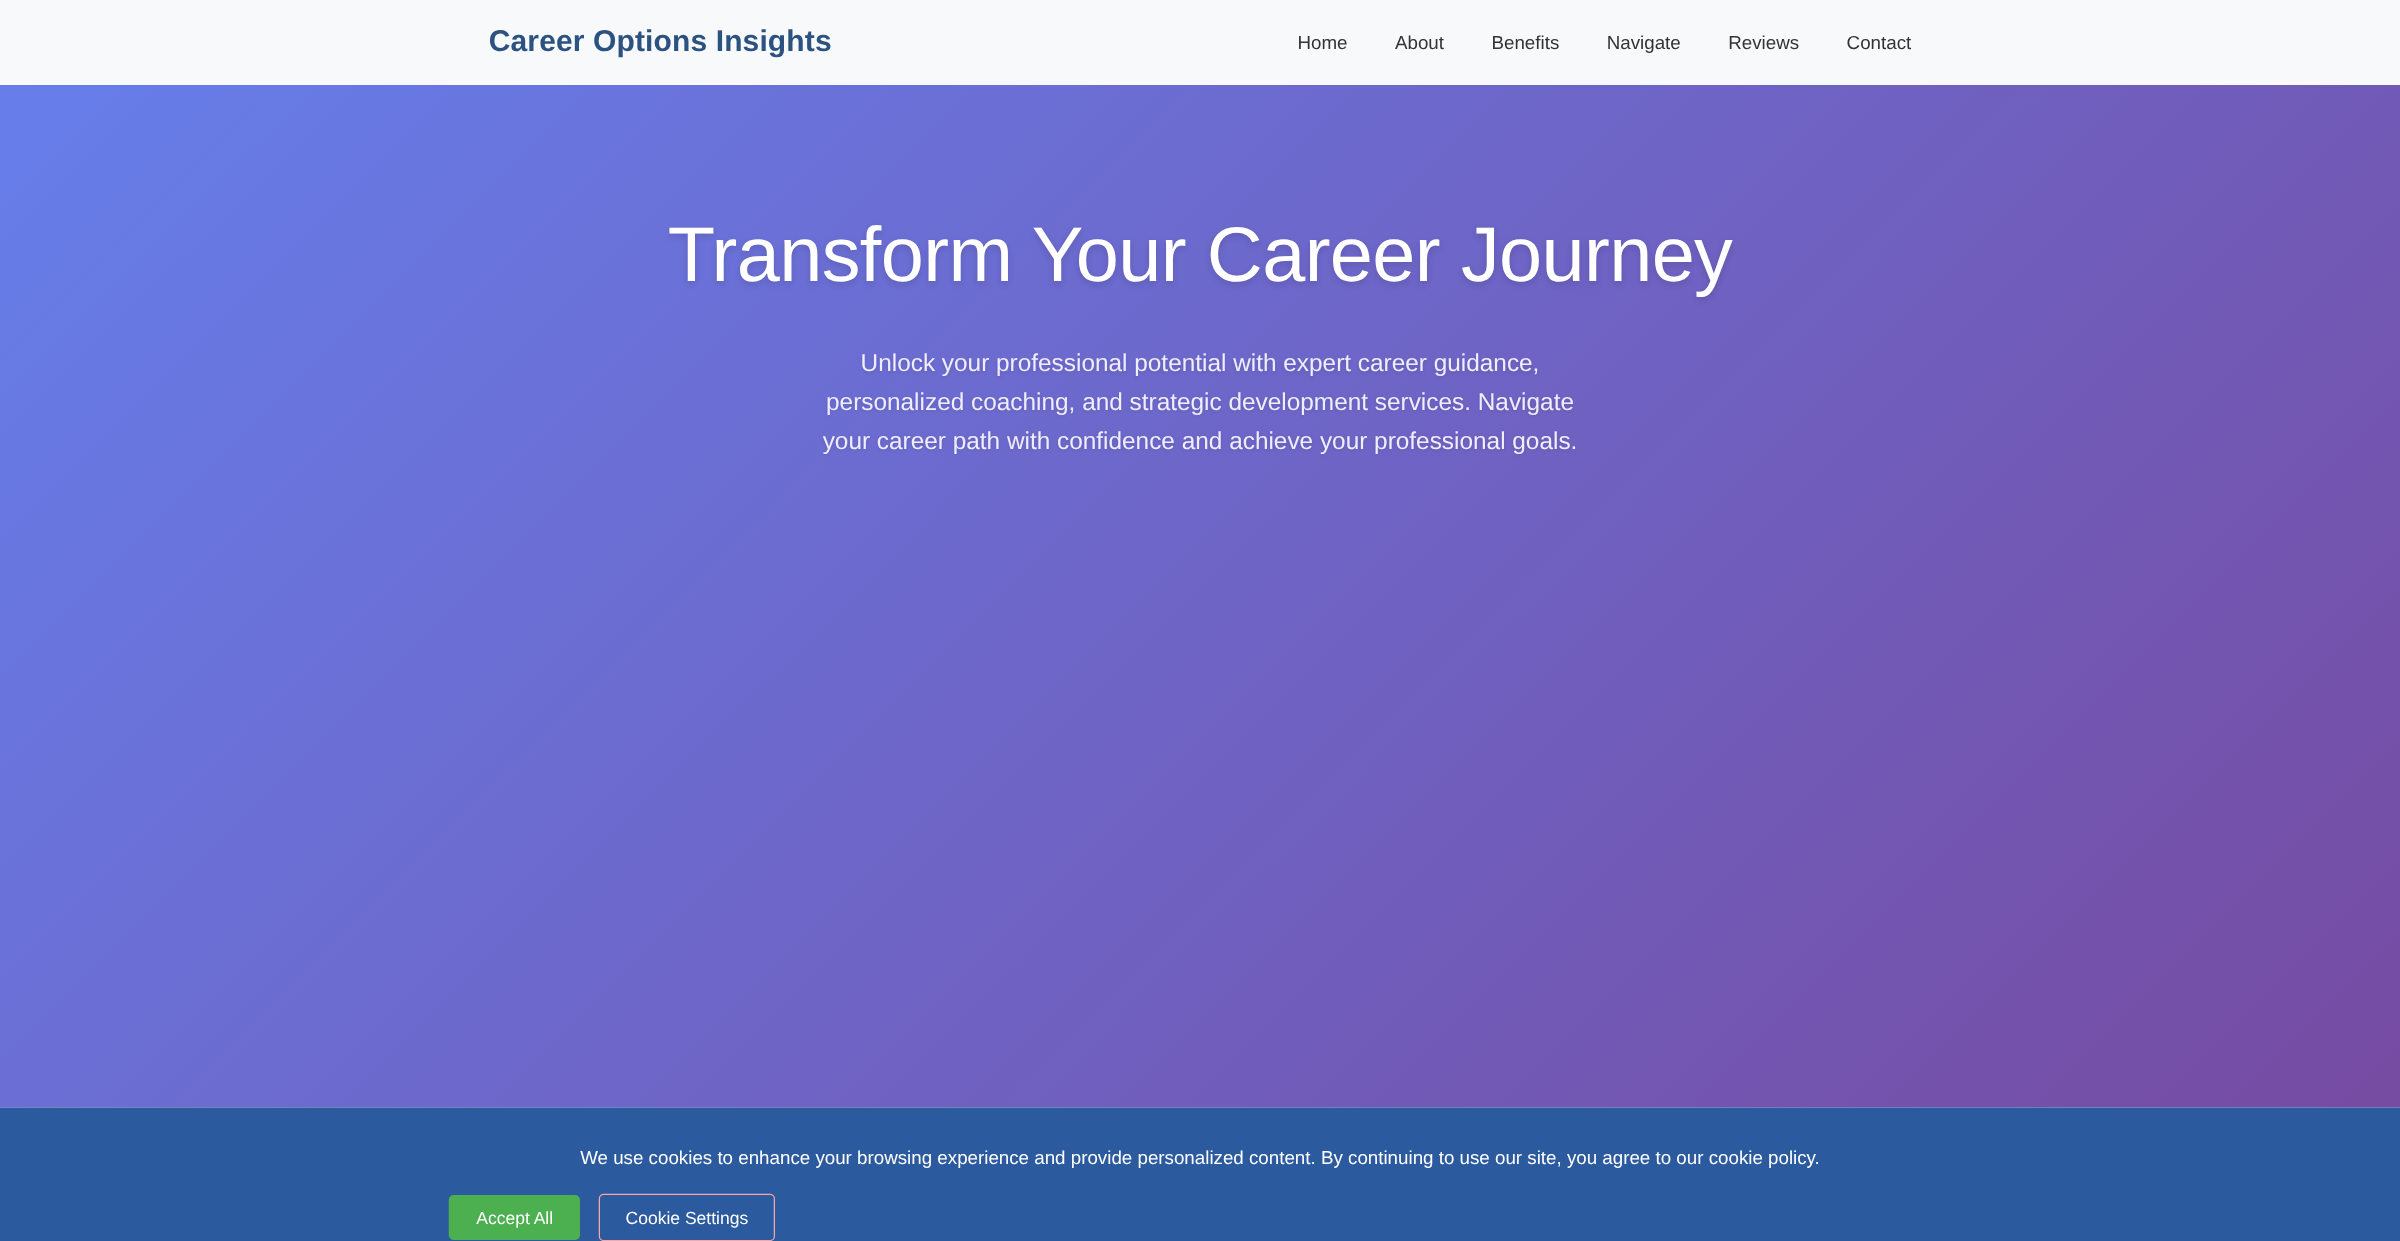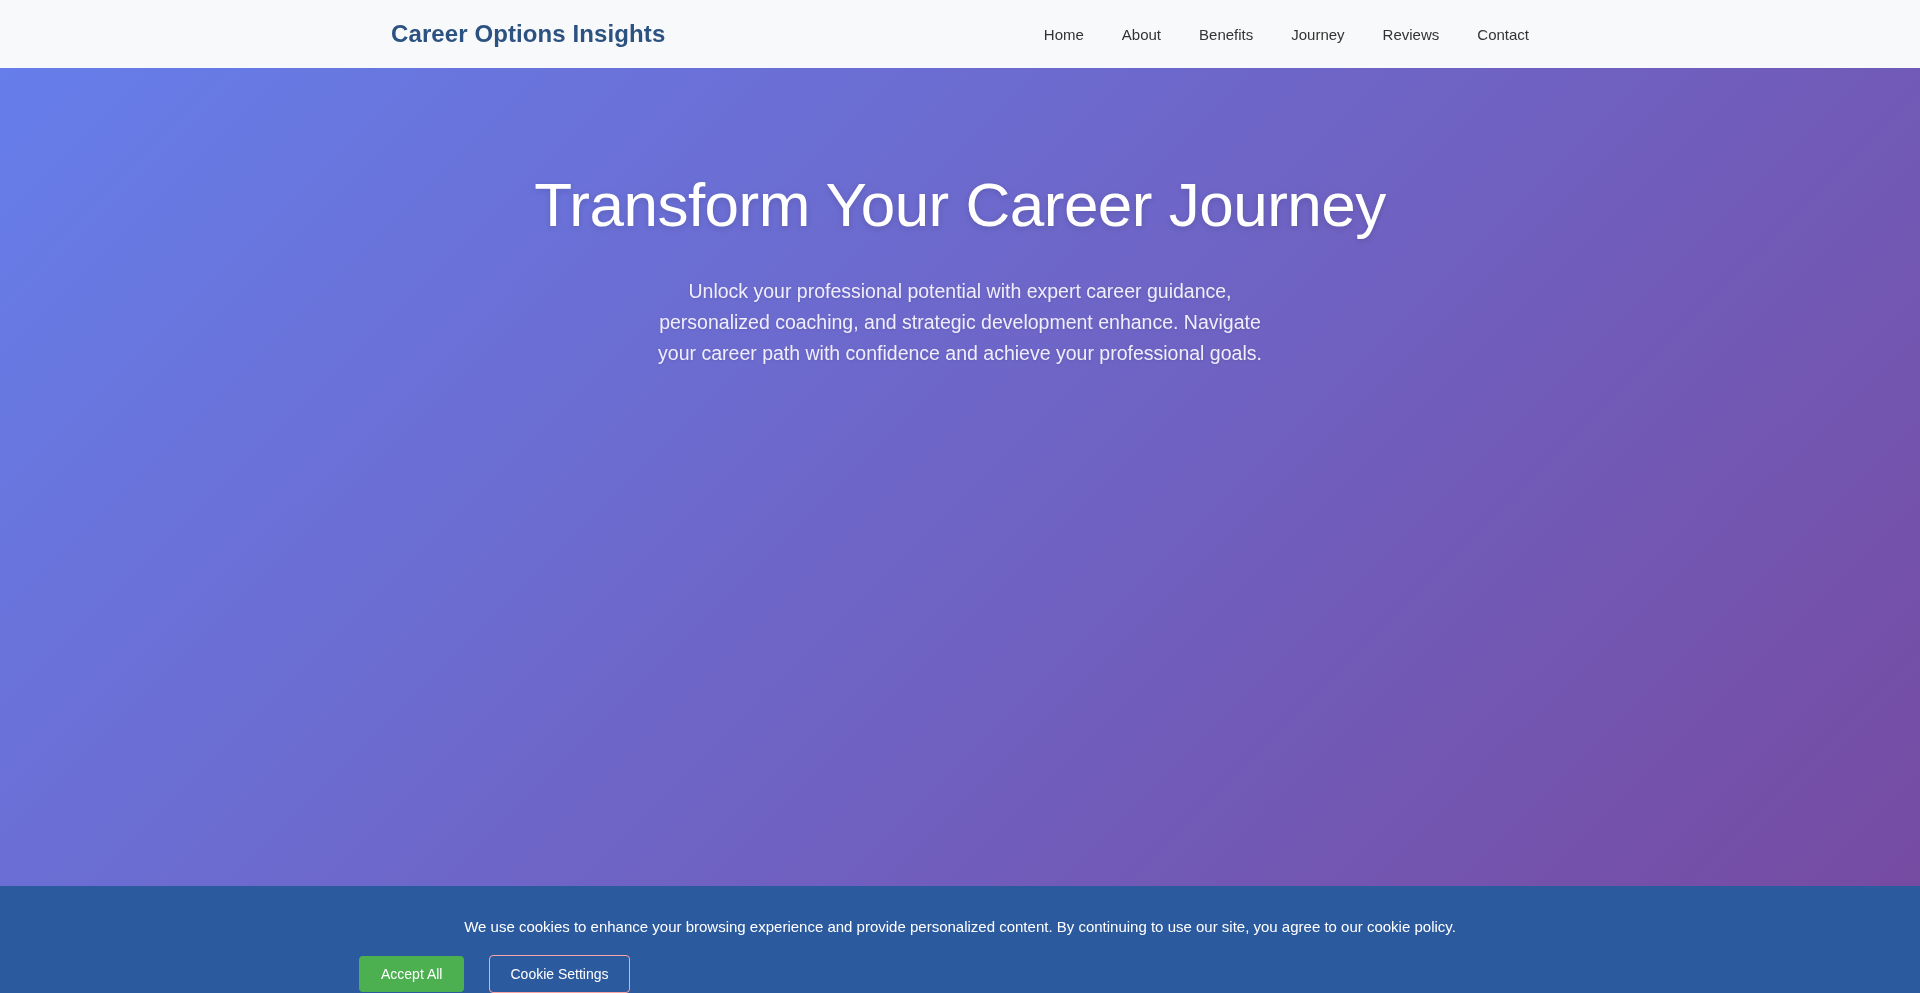--- a/index.html
+++ b/index.html
@@ -135,21 +135,21 @@
     color: #ffffff;
     text-align: center;
     line-height: 1.4;
     padding: 0 40px;
   }
 
   .cookie-actions {
     margin-top: 18px;
     display: flex;
     align-items: center;
-    gap: 25px;
+    gap: 15px;
     width: 1920px;
     padding-left: 359px;
   }
 
   .btn-accept {
     background: #4caf50;
     color: #ffffff;
     border: none;
     border-radius: 4px;
     font-family: "Liberation Sans", sans-serif;
@@ -175,32 +175,32 @@
 <body>
 
 <header class="site-header">
   <div class="header-inner">
     <div class="brand-logo">Career Options Insights</div>
 
     <nav class="main-nav">
       <a class="nav-link">Home</a>
       <a class="nav-link">About</a>
       <a class="nav-link">Benefits</a>
-      <a class="nav-link">Journey</a>
+      <a class="nav-link">Navigate</a>
       <a class="nav-link">Reviews</a>
       <a class="nav-link">Contact</a>
     </nav>
   </div>
 </header>
 
 <section class="hero">
   <div class="hero-content">
     <h1 class="hero-title">Transform Your Career Journey</h1>
 
-    <p class="hero-subtitle">Unlock your professional potential with expert career guidance, personalized coaching, and strategic development enhance. Navigate your career path with confidence and achieve your professional goals.</p>
+    <p class="hero-subtitle">Unlock your professional potential with expert career guidance, personalized coaching, and strategic development services. Navigate your career path with confidence and achieve your professional goals.</p>
 
   </div>
 </section>
 
 <div class="cookie-banner">
   <div class="cookie-text">We use cookies to enhance your browsing experience and provide personalized content. By continuing to use our site, you agree to our cookie policy.</div>
 
   <div class="cookie-actions">
     <button class="btn-accept">Accept All</button>
     <button class="btn-settings">Cookie Settings</button>

